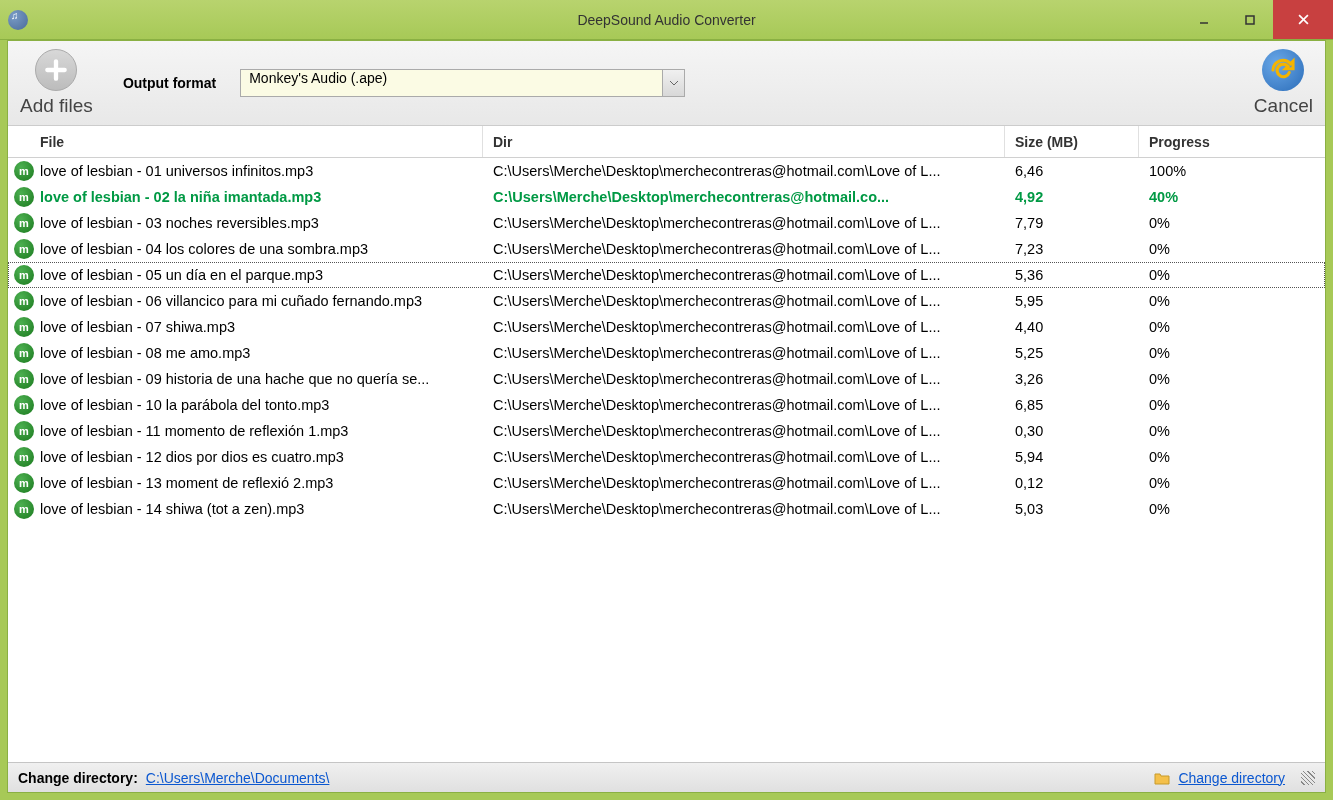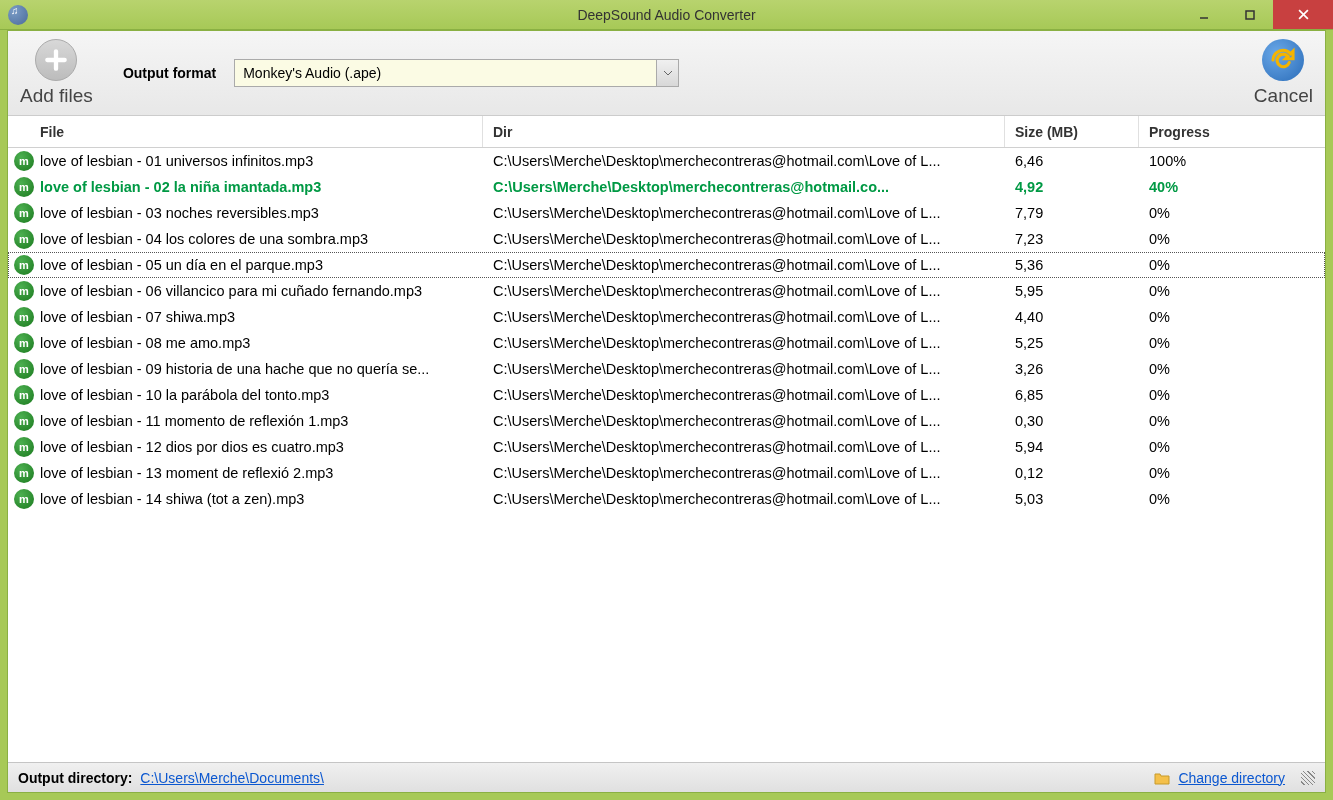--- a/index.html
+++ b/index.html
@@ -1,37 +1,37 @@
 <!DOCTYPE html>
 <html><head>
 <meta charset="utf-8">
 <style>
 * { box-sizing: border-box; margin: 0; padding: 0; }
 body { font-family: "Segoe UI", Tahoma, sans-serif; font-size: 14px; background: #a7c957; overflow: hidden; }
 .window { width: 1333px; height: 800px; background: #a7c957; display: flex; flex-direction: column; }
-.titlebar { height: 30px; background: linear-gradient(#b8d36e, #a7c957); display: flex; align-items: center; position: relative; border-bottom: 1px solid #8ab043; justify-content: flex-end; }
+.titlebar { height: 40px; background: linear-gradient(#b8d36e, #a7c957); display: flex; align-items: center; position: relative; border-bottom: 1px solid #8ab043; justify-content: flex-end; }
 .titlebar-icon { width: 20px; height: 20px; margin: 0 8px; background: radial-gradient(circle at 30% 30%, #7a9cc6, #4a6b9a); border-radius: 50%; position: relative; }
 .titlebar-icon::after { content: "♫"; position: absolute; font-size: 10px; color: #fff; left: 3px; top: 0px; }
 .titlebar-title { position: absolute; left: 50%; transform: translateX(-50%); font-size: 14px; color: #333; }
 .win-controls { display: flex; margin-left: auto; height: 100%; }
 .win-btn { width: 46px; height: 100%; display: flex; align-items: center; justify-content: center; color: #333; }
 .win-btn svg { width: 10px; height: 10px; }
 .win-close { background: #c84040; color: #fff; width: 60px; }
 .win-close svg { width: 11px; height: 11px; }
 .client { flex: 1; background: #fff; margin: 0 7px 7px 7px; display: flex; flex-direction: column; border: 1px solid #8ab043; }
 .toolbar { height: 85px; background: linear-gradient(#f5f5f5, #e8e8e8); display: flex; align-items: center; padding: 0 12px; border-bottom: 1px solid #ccc; gap: 30px; }
 .tb-group { display: flex; flex-direction: column; align-items: center; gap: 4px; }
 .tb-icon-add { width: 42px; height: 42px; border-radius: 50%; background: linear-gradient(#d8d8d8,#bcbcbc); display:flex; align-items:center; justify-content:center; border:1px solid #aaa; }
 .tb-icon-add svg { width: 26px; height: 26px; fill:#fff; }
 .tb-icon-cancel { width: 42px; height: 42px; border-radius: 50%; background: radial-gradient(circle at 35% 35%, #6aa8e8, #2a6cb8); display:flex;align-items:center;justify-content:center; }
 .tb-icon-cancel svg { width:30px;height:30px; }
 .tb-label { font-size: 19px; color: #444; }
-.fmt-row { display: flex; align-items:center; gap: 18px; }
+.fmt-row { display: flex; align-items:center; gap: 4px; }
 .fmt-label { font-weight: bold; font-size: 14px; }
-.fmt-select { width: 445px; height: 28px; background: #fbfbe4; border: 1px solid #aaa; display:flex; align-items:center; padding:0 8px; position:relative; }
+.fmt-select { width: 445px; height: 28px; background: #fbfbe4; border: 1px solid #aaa; display:flex; align-items:flex-start; padding:0 8px; position:relative;margin-left:20px; }
 .fmt-select-btn { position:absolute; right:0; top:0; bottom:0; width:22px; background:linear-gradient(#f0f0f0,#d8d8d8); border-left:1px solid #aaa; display:flex;align-items:center;justify-content:center; }
 .spacer { flex: 1; }
 .grid-header { height: 32px; background: #fff; display:flex; border-bottom:1px solid #d0d0d0;font-weight:bold; }
 .grid-header .col { padding: 6px 10px; border-right:1px solid #e0e0e0; font-size:14px; color:#333; display:flex;align-items:center; }
 .col-file { width: 475px; padding-left: 32px !important; }
 .col-dir { width: 522px; }
 .col-size { width: 134px; }
 .col-prog { flex:1; border-right:none !important; }
 .rows { flex:1; overflow:auto; background:#fff; }
 .row { height: 26px; display:flex; align-items:center; font-size:14.5px; }
@@ -238,21 +238,21 @@
             <span class="file-icon">m</span>
             <span>love of lesbian - 14 shiwa (tot a zen).mp3</span>
           </div>
           <div class="cell c-dir">C:\Users\Merche\Desktop\merchecontreras@hotmail.com\Love of L...</div>
           <div class="cell c-size">5,03</div>
           <div class="cell c-prog">0%</div>
         </div>
       </div>
 
     <div class="statusbar">
-      <span><b>Output directory:</b></span>
+      <span><b>Change directory:</b></span>
       <a href="#">C:\Users\Merche\Documents\</a>
       <div class="spacer"></div>
       <span class="folder-icon"><svg viewBox="0 0 16 14">
             <path d="M1 3h5l1 2h8v8H1z" fill="#f4c04a" stroke="#c79a2a"></path>
           </svg></span>
       <a href="#">Change directory</a>
       <div class="grip"></div>
     </div>
   </div>
 </div>

